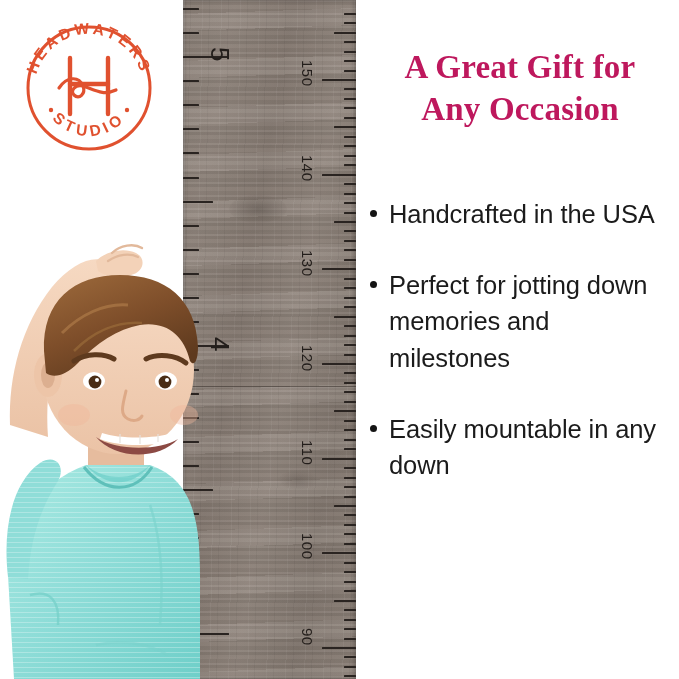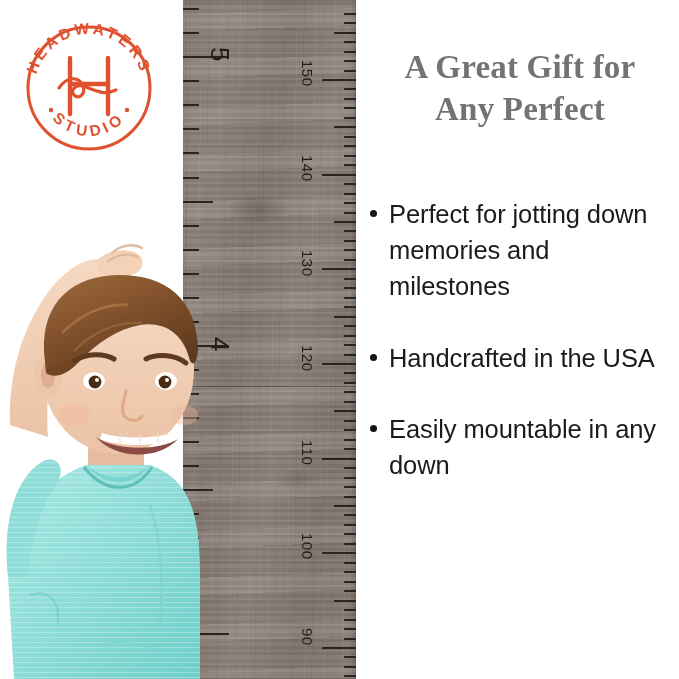--- a/index.html
+++ b/index.html
@@ -66,21 +66,21 @@
   
   .logo{position:absolute;left:15px;top:14px;width:148px;height:148px;}
   .logo svg{display:block;}
 
   
   .panel{position:absolute;left:356px;top:0;width:323px;height:679px;background:#fff;}
   .headline{
     position:absolute;left:14px;top:46px;width:300px;
     font-family:"Liberation Serif", serif;
     font-weight:700;font-size:33px;line-height:1.28;
-    color:#737373;text-align:center;letter-spacing:.2px;
+    color:#be185d;text-align:center;letter-spacing:.2px;
   }
   .bullets{position:absolute;left:12px;top:196px;width:308px;}
   .bullet{display:flex;align-items:flex-start;margin-bottom:35px;}
   .dot{
     flex:0 0 auto;width:7px;height:7px;border-radius:50%;
     background:#141414;margin:14px 12px 0 2px;
   }
   .btext{
     font-family:"Liberation Sans", sans-serif;
     font-weight:300;font-size:25.5px;line-height:1.42;
@@ -315,31 +315,31 @@
         <path d="M44 74 C52 62 64 62 68 72 C71 80 64 86 59 81 C55 77 60 70 68 72
                  C80 76 88 82 101 76" stroke="#E0512F" stroke-width="3.2" fill="none" stroke-linecap="round"></path>
       </svg>
     </div>
   </div>
 
   <div class="panel">
 
     <div class="headline">
       <div>A Great Gift for</div>
-      <div>Any Perfect</div>
+      <div>Any Occasion</div>
     </div>
 
     <div class="bullets">
+      <div class="bullet">
+        <span class="dot"></span>
+        <span class="btext">Handcrafted in the USA</span>
+      </div>
       <div class="bullet">
         <span class="dot"></span>
         <span class="btext">Perfect for jotting down memories and milestones</span>
       </div>
       <div class="bullet">
         <span class="dot"></span>
-        <span class="btext">Handcrafted in the USA</span>
-      </div>
-      <div class="bullet">
-        <span class="dot"></span>
         <span class="btext">Easily mountable in any down</span>
       </div>
     </div>
   </div>
 </div>
 
 </body></html>

